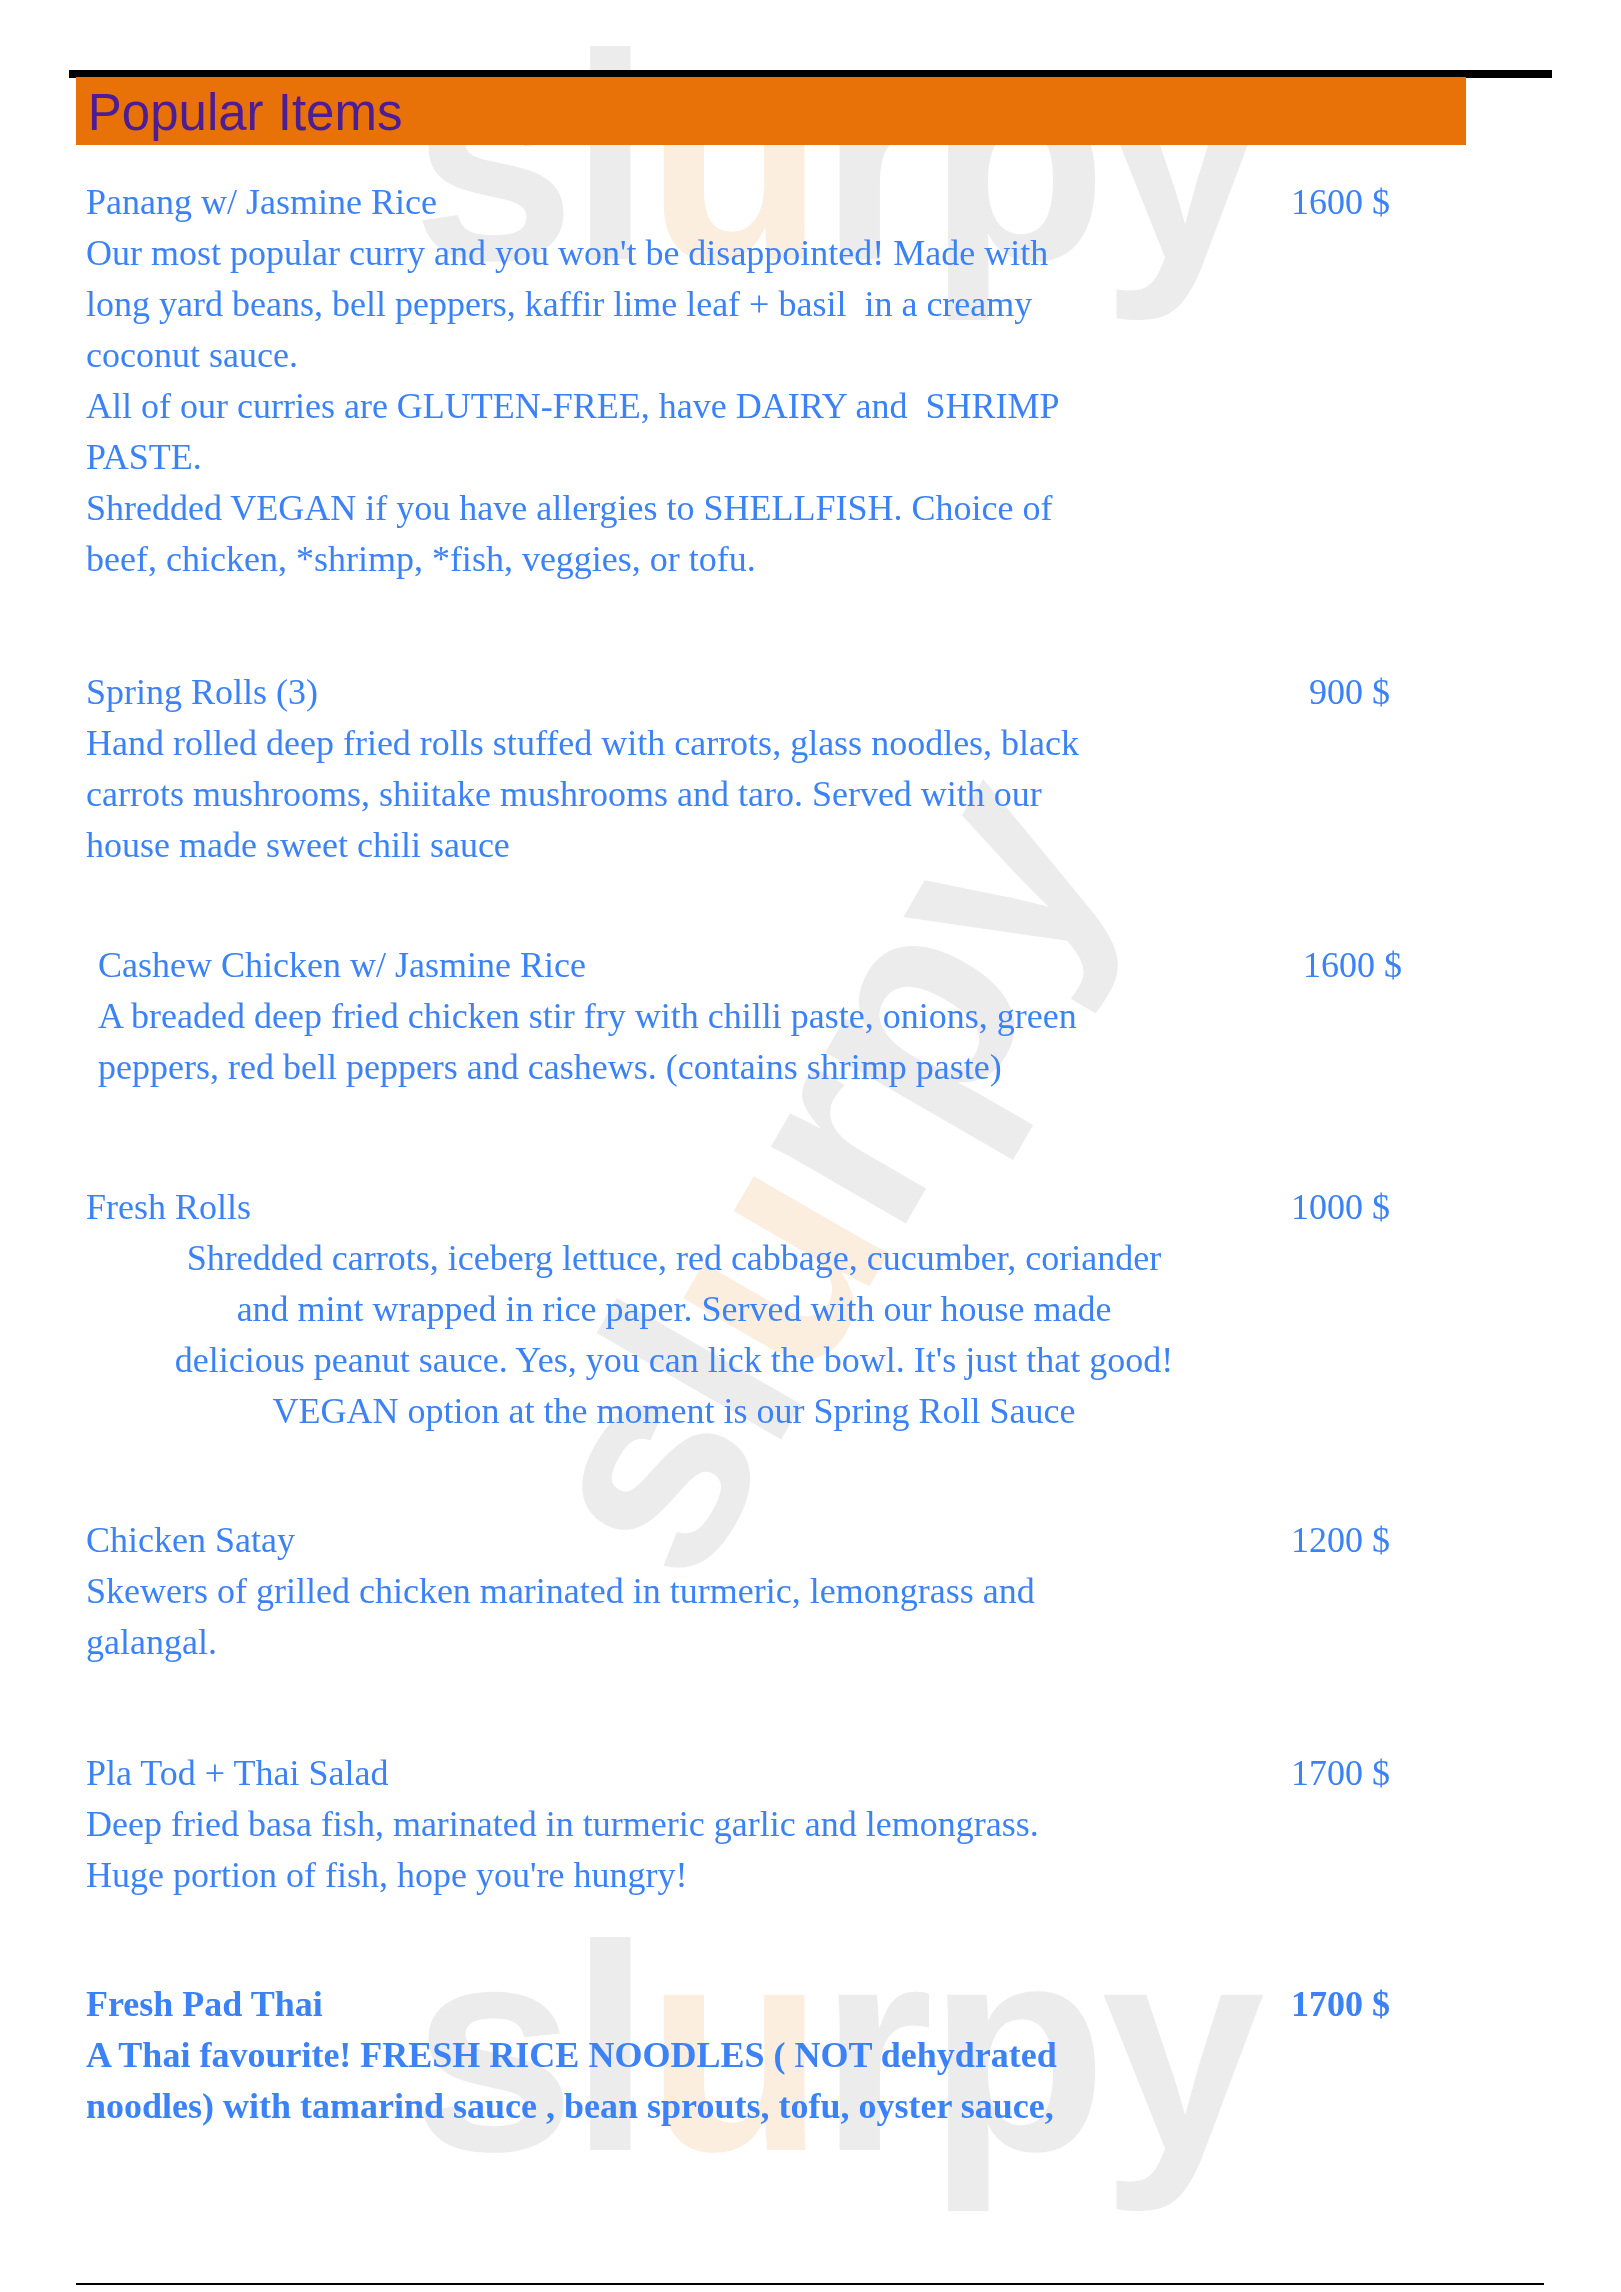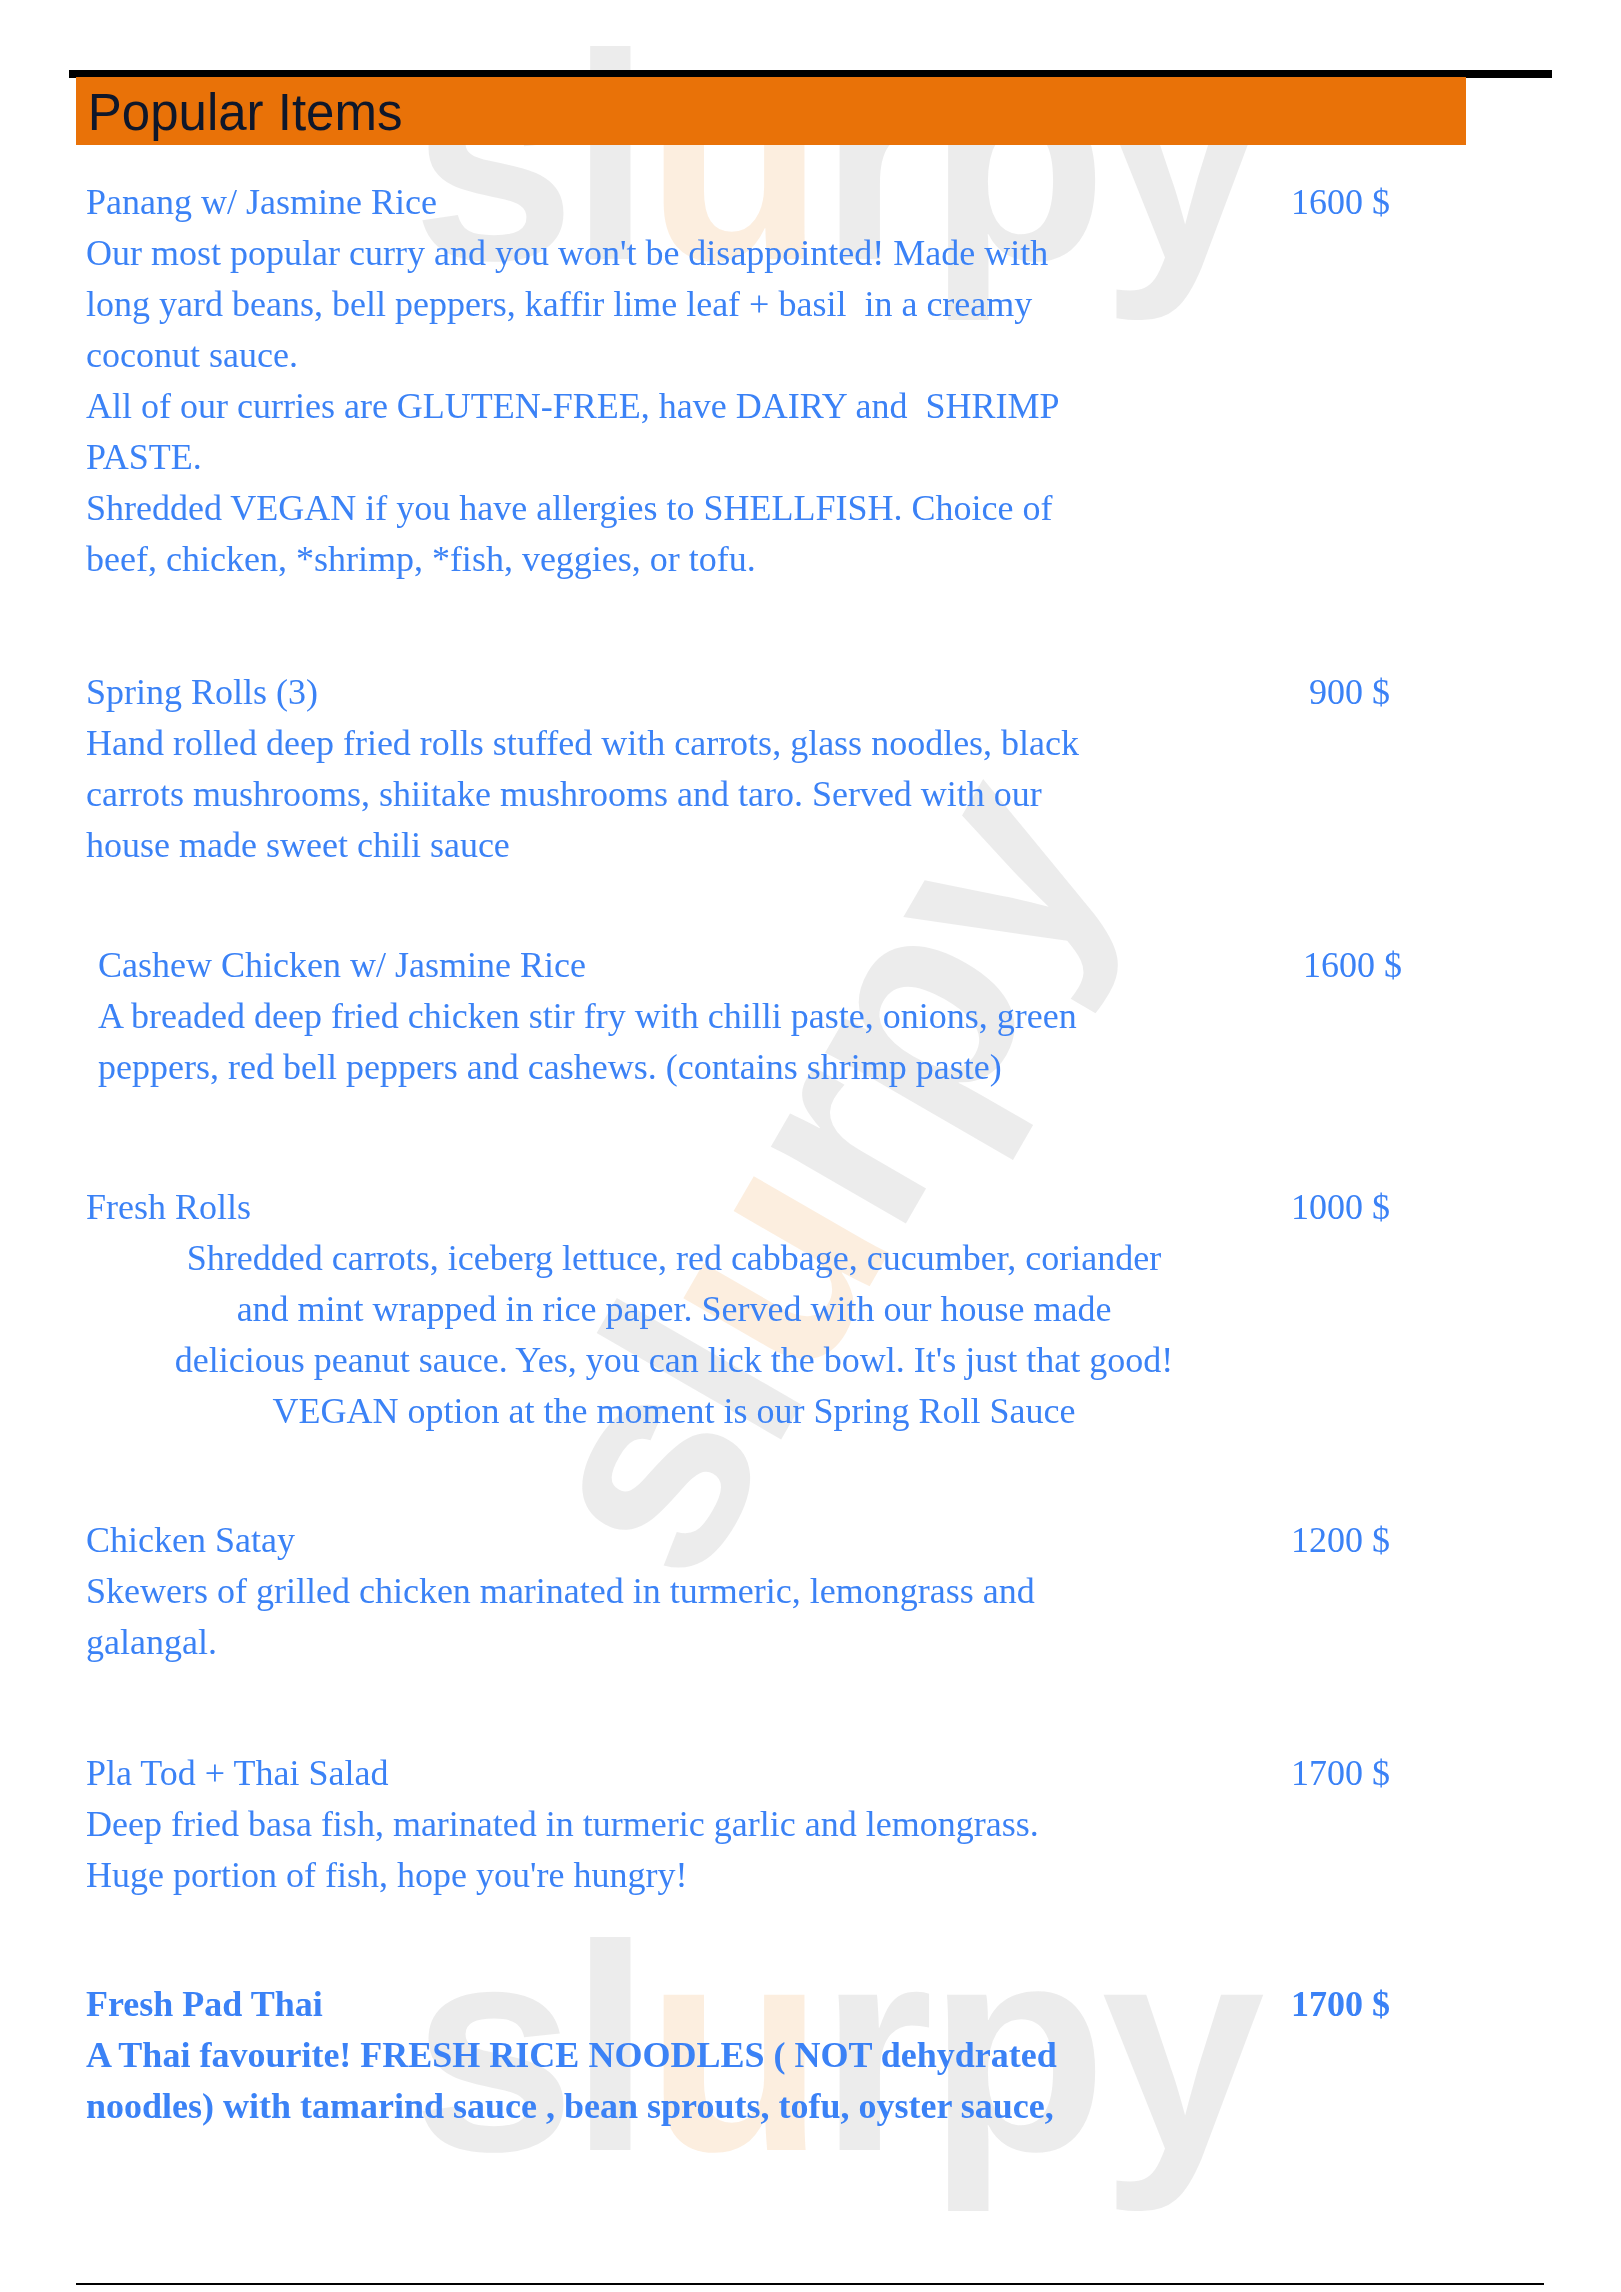--- a/index.html
+++ b/index.html
@@ -1,20 +1,20 @@
 <!DOCTYPE html>
 <html><head>
 <meta charset="utf-8">
 <style>
   html, body { margin: 0; padding: 0; background: #ffffff; }
   body { width: 1621px; height: 2293px; position: relative; overflow: hidden; }
   .page { position: absolute; left: 0; top: 0; width: 1621px; height: 2293px; }
   .top-rule { position: absolute; left: 69px; top: 70px; width: 1483px; height: 7.8px; background: #000000; }
   .header-band { position: absolute; left: 76px; top: 77px; width: 1390px; height: 68px; }
-  .header-title { position: absolute; left: 11.8px; top: 5.9px; font-family: "Liberation Sans", sans-serif; font-size: 51px; color: #0f172a; line-height: 59px; white-space: nowrap; }
+  .header-title { position: absolute; left: 11.8px; top: 5.9px; font-family: "Liberation Sans", sans-serif; font-size: 51px; color: #4c1d95; line-height: 59px; white-space: nowrap; }
   .bottom-rule { position: absolute; left: 76px; top: 2283px; width: 1468px; height: 2px; background: #000000; }
   .watermark { position: absolute; font-family: "Liberation Sans", sans-serif; font-weight: bold; pointer-events: none; white-space: nowrap; letter-spacing: -5.9px; }
   .watermark .g { color: rgba(200,200,200,0.35); }
   .watermark .o { color: rgba(240,160,80,0.18); }
   .wm1 { left: 412px; top: 9.8px; font-size: 294px; line-height: 294px; }
   .wm2 { left: 392px; top: 1029px; font-size: 294px; line-height: 294px; transform: rotate(-60deg); transform-origin: center; }
   .wm3 { left: 412px; top: 1901px; font-size: 294px; line-height: 294px; }
   .item { position: absolute; left: 86px; width: 1304px; font-family: "Liberation Serif", serif; font-size: 36px; line-height: 51px; color: #3b82f6; }
   .item-head { position: relative; height: 51px; }
   .item-name { position: absolute; left: 0; top: 0; white-space: nowrap; }

